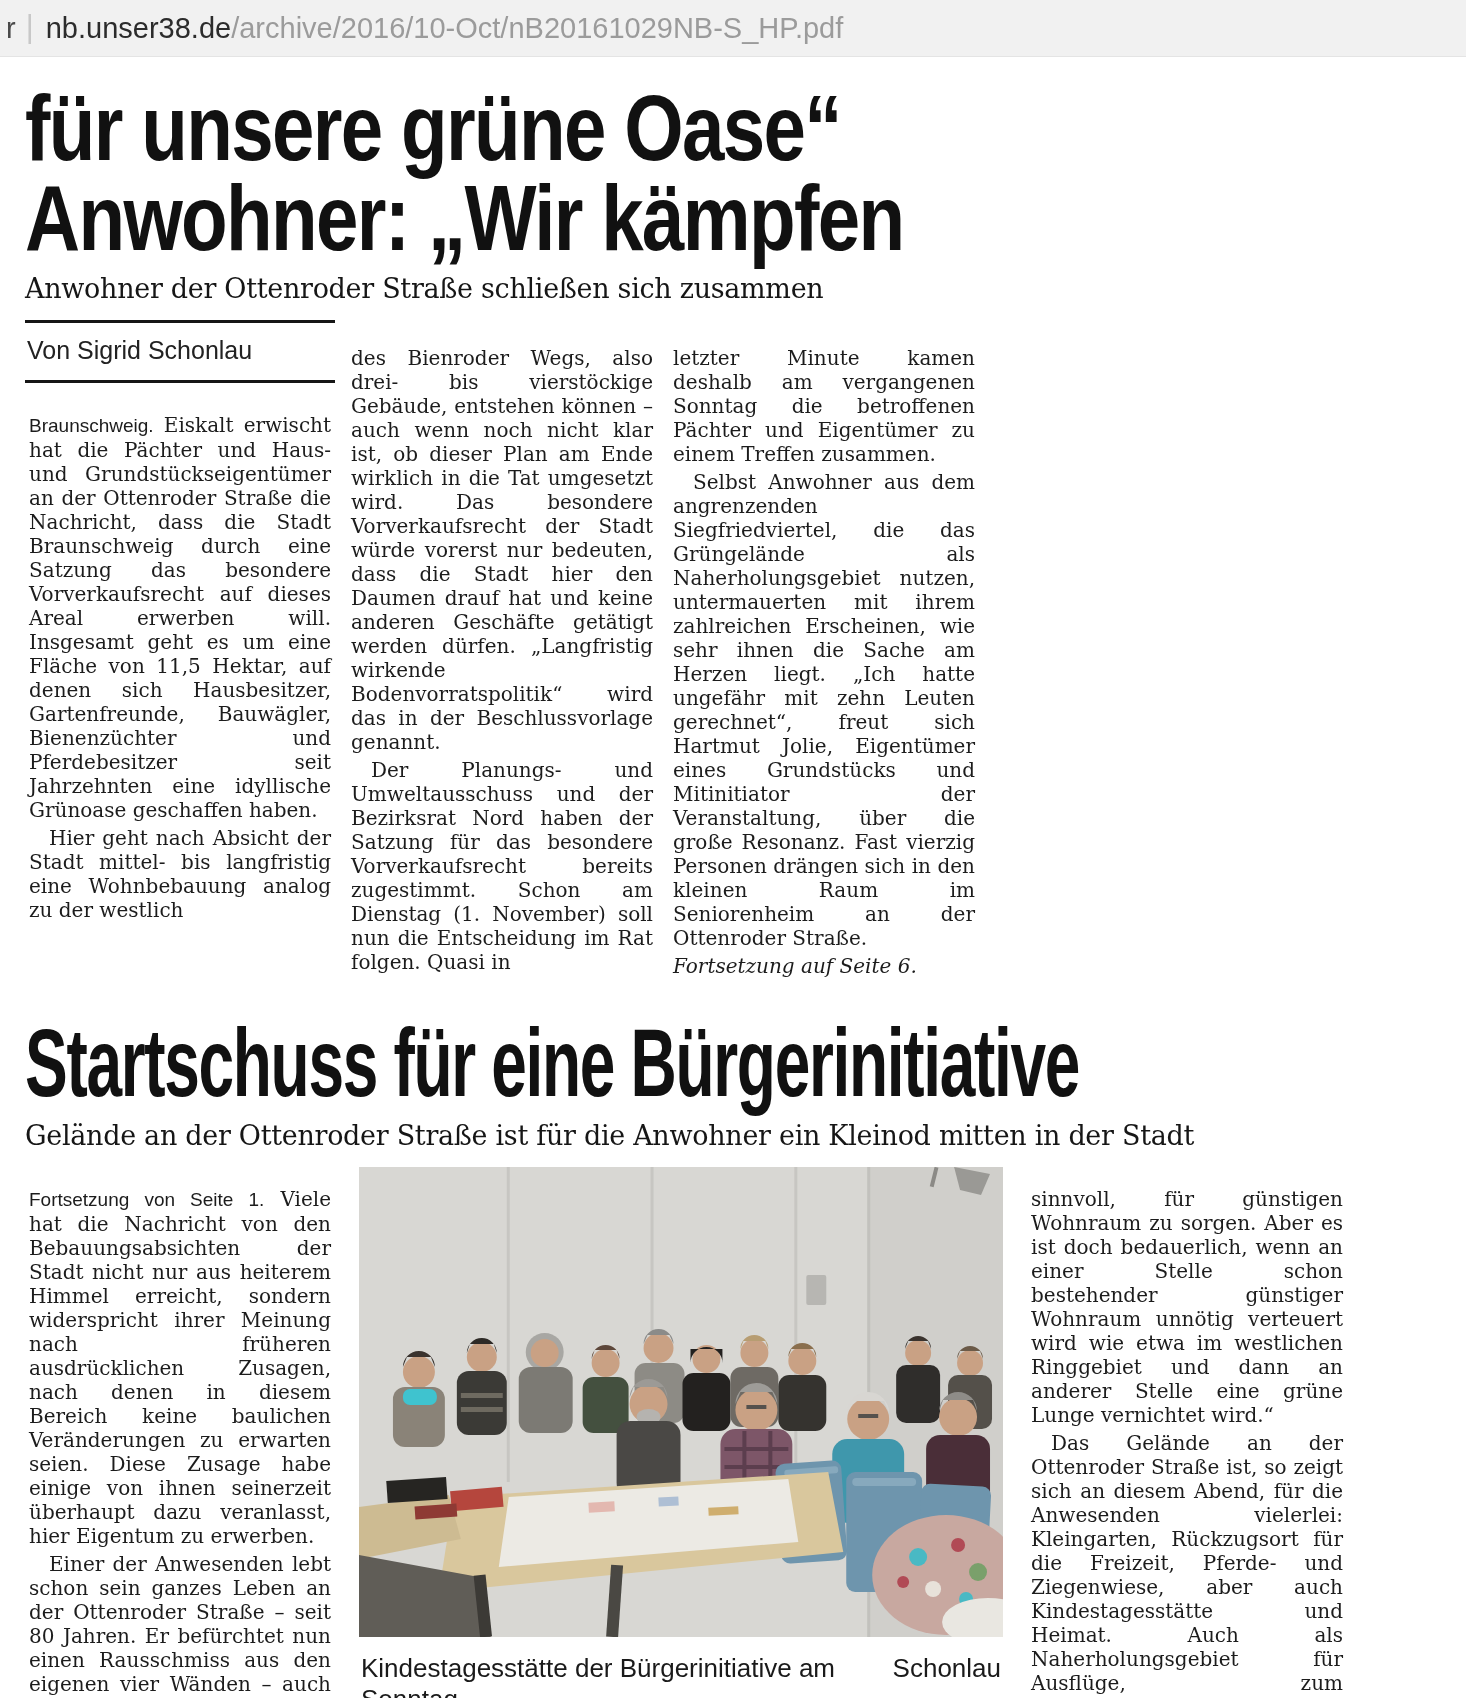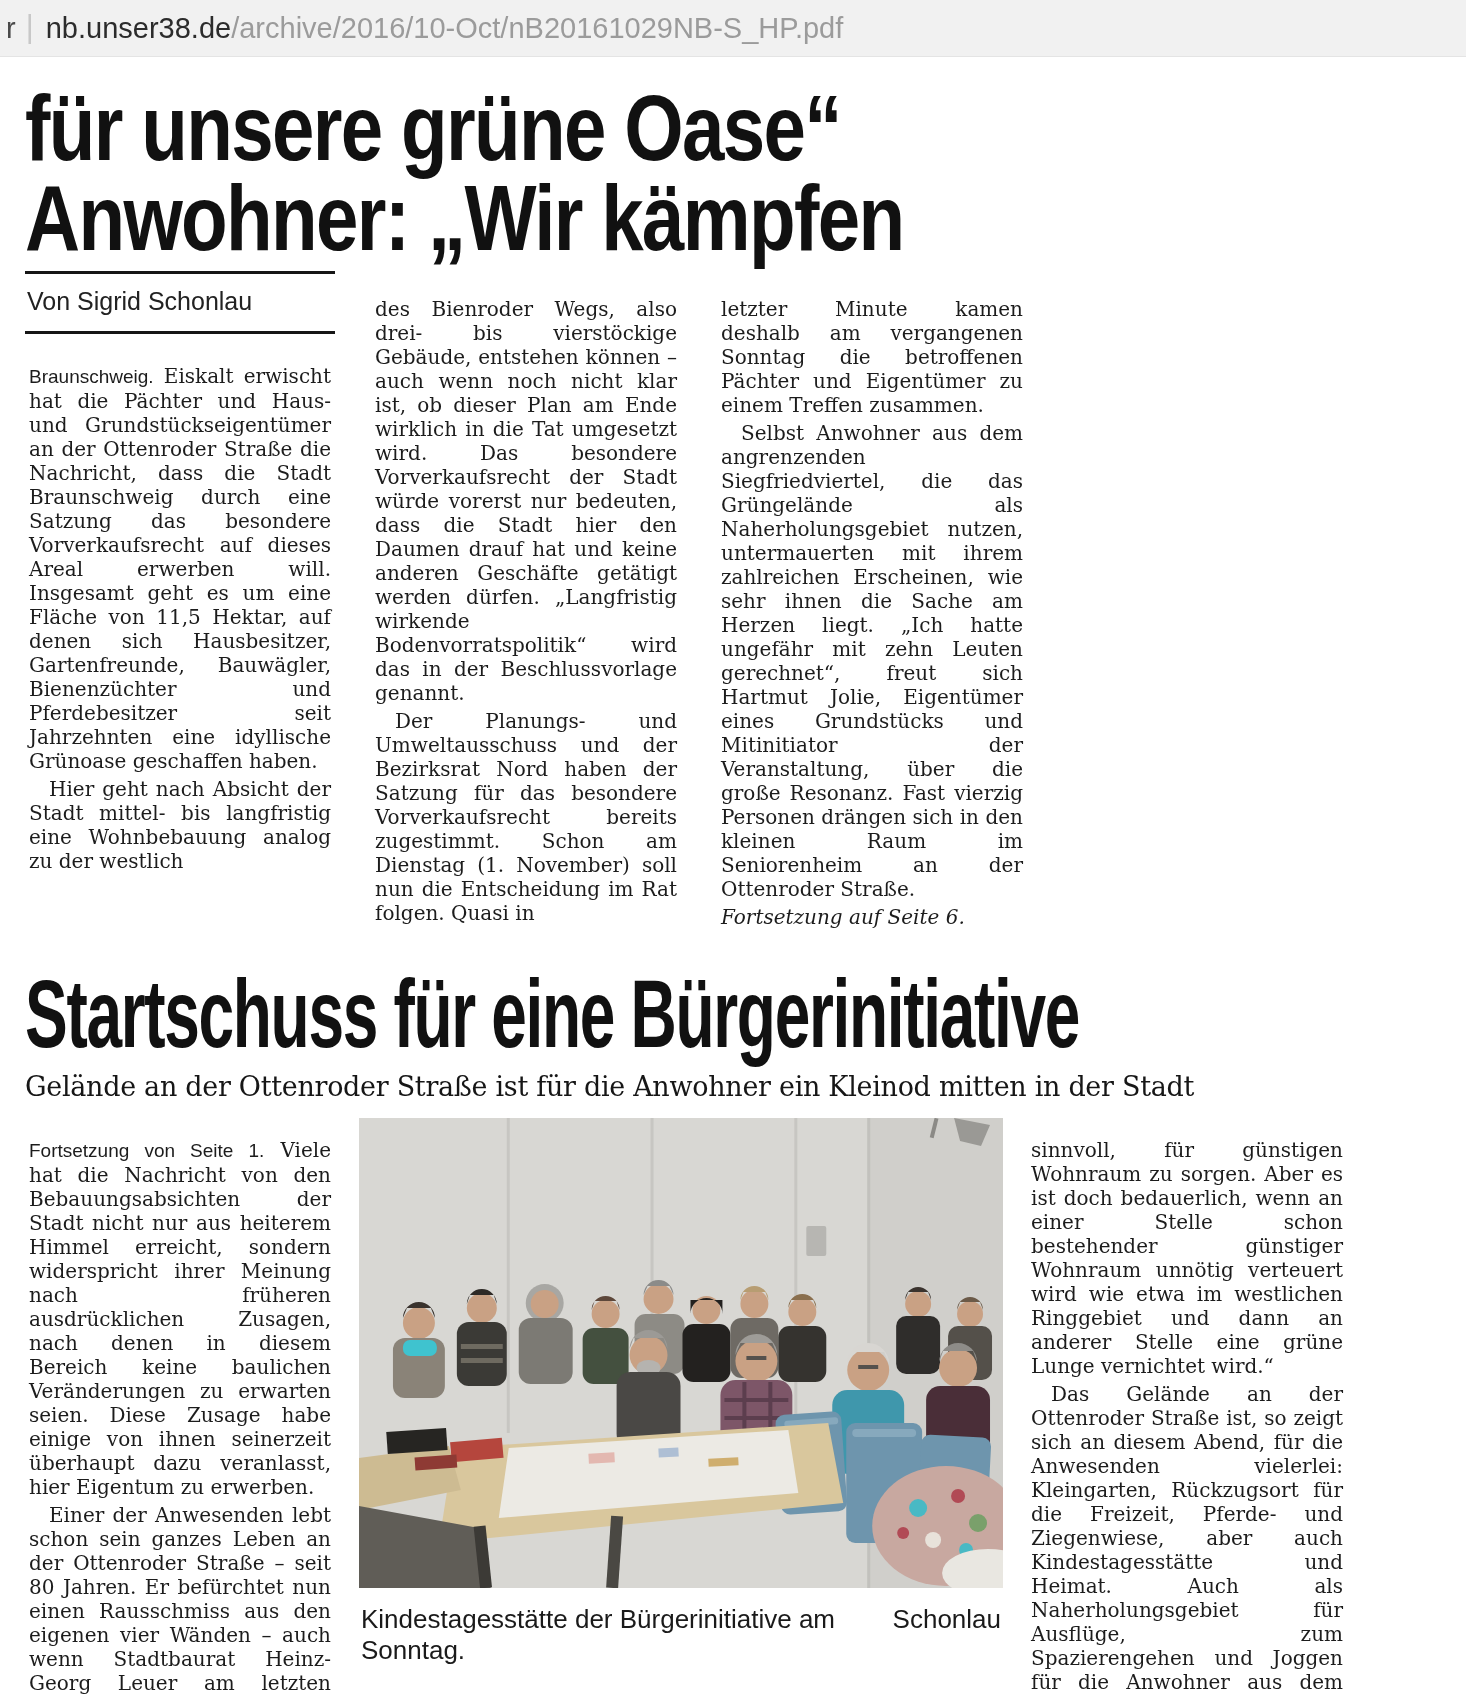--- a/index.html
+++ b/index.html
@@ -26,21 +26,21 @@
            margin:10px 0 16px;letter-spacing:-0.3px;}
   .byline-box{border-top:3px solid #161616;border-bottom:3px solid #161616;
               font-family:"Liberation Sans",sans-serif;font-size:25px;color:#222;
               padding:13px 2px 15px;margin-bottom:30px;}
   .col p{margin:4px;text-align:justify;font-size:20px;line-height:24px;
          hyphens:auto;-webkit-hyphens:auto;}
   .p-indent{text-indent:20px;}
   .lead{font-family:"Liberation Sans",sans-serif;font-weight:normal;font-size:19px;}
   .note{font-style:italic;text-align:right;margin-top:2px;}
   
-  .cols3{display:grid;grid-template-columns:310px 310px 310px;column-gap:36px;width:978px;}
+  .cols3{display:grid;grid-template-columns:310px 310px 310px;column-gap:12px;width:978px;}
   .offset-top{padding-top:22px;}
   
   .a2grid{display:grid;grid-template-columns:310px 644px 320px;column-gap:24px;margin-top:14px;}
   .sidecol{padding-top:16px;}
   .photo-svg{display:block;width:644px;height:470px;}
   .caption-row{display:flex;justify-content:space-between;align-items:baseline;
                font-family:"Liberation Sans",sans-serif;font-size:26px;color:#1a1a1a;
                padding:16px 2px 0 2px;}
 </style>
 </head>
@@ -54,20 +54,21 @@
     <span><span class="url-domain">nb.unser38.de</span><span class="url-path">/archive/2016/10-Oct/nB20161029NB-S_HP.pdf</span></span>
   </div>
 
   <div class="content">
 
     <section>
       <h1 class="headline h1a">
         <span class="hl-line"><span class="hl-scale sx-a">für unsere grüne Oase“</span></span>
         <span class="hl-line"><span class="hl-scale sx-a">Anwohner: „Wir kämpfen</span></span>
       </h1>
+      <div class="subhead">Anwohner der Ottenroder Straße schließen sich zusammen</div>
 
       <div class="cols3">
         <div class="col">
           <div class="byline-box">Von Sigrid Schonlau</div>
           <p><strong class="lead">Braunschweig.</strong> <span>Eiskalt erwischt hat die Pächter und Haus- und Grundstückseigentümer an der Ottenroder Straße die Nachricht, dass die Stadt Braunschweig durch eine Satzung das besondere Vorverkaufsrecht auf dieses Areal erwerben will. Insgesamt geht es um eine Fläche von 11,5 Hektar, auf denen sich Hausbesitzer, Gartenfreunde, Bauwägler, Bienenzüchter und Pferdebesitzer seit Jahrzehnten eine idyllische Grünoase geschaffen haben.</span></p>
           <p class="p-indent">Hier geht nach Absicht der Stadt mittel- bis langfristig eine Wohnbebauung analog zu der westlich</p>
         </div>
         <div class="col offset-top">
           <p>des Bienroder Wegs, also drei- bis vierstöckige Gebäude, entstehen können – auch wenn noch nicht klar ist, ob dieser Plan am Ende wirklich in die Tat umgesetzt wird. Das besondere Vorverkaufsrecht der Stadt würde vorerst nur bedeuten, dass die Stadt hier den Daumen drauf hat und keine anderen Geschäfte getätigt werden dürfen. „Langfristig wirkende Bodenvorratspolitik“ wird das in der Beschlussvorlage genannt.</p>
           <p class="p-indent">Der Planungs- und Umweltausschuss und der Bezirksrat Nord haben der Satzung für das besondere Vorverkaufsrecht bereits zugestimmt. Schon am Dienstag (1. November) soll nun die Entscheidung im Rat folgen. Quasi in</p>

